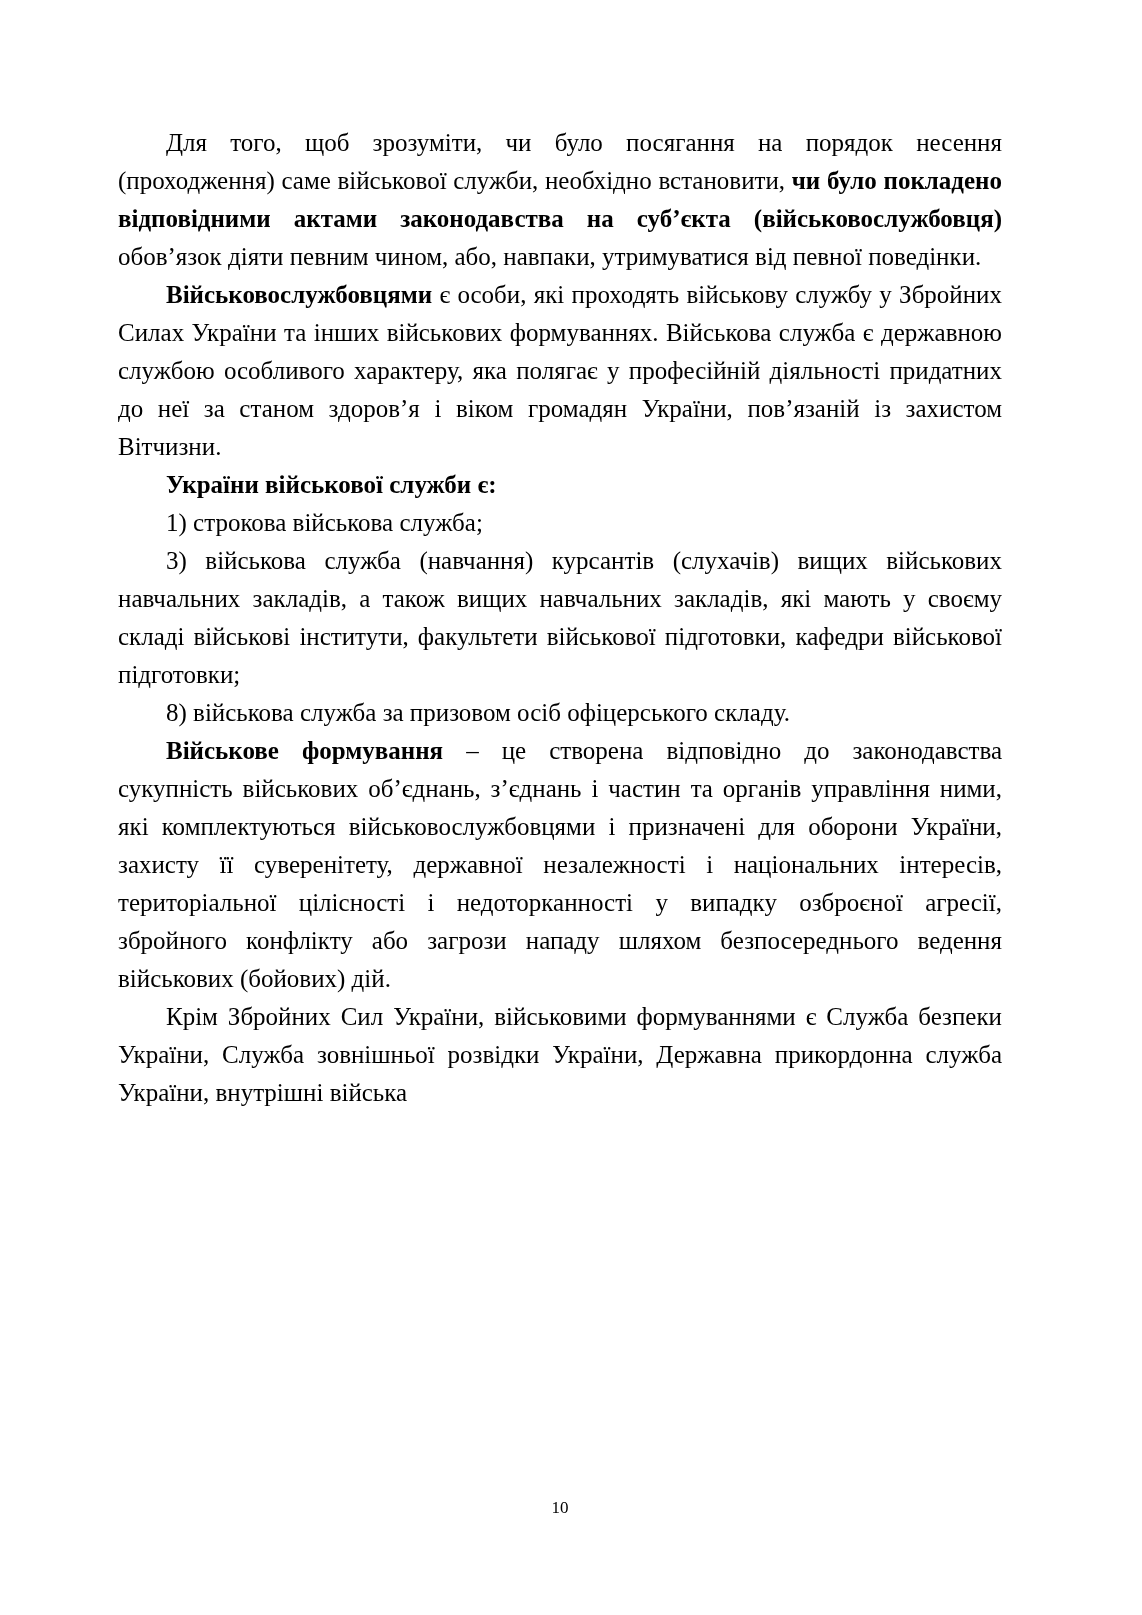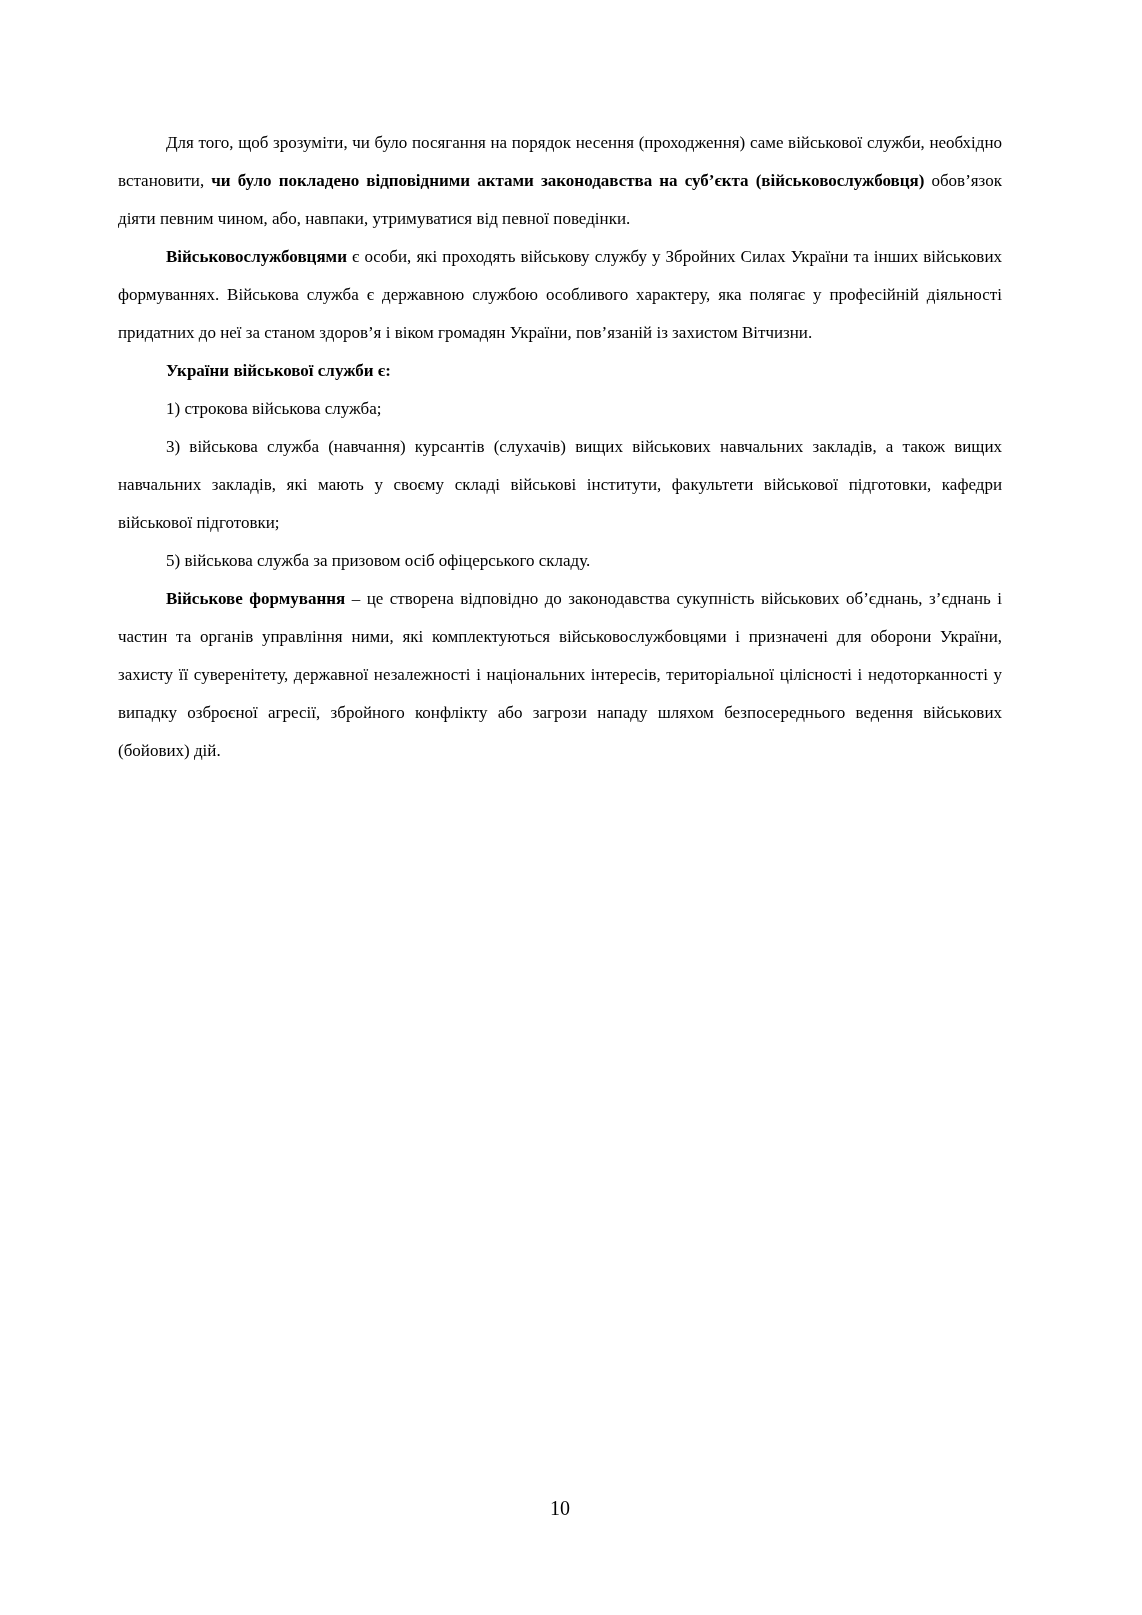--- a/index.html
+++ b/index.html
@@ -16,49 +16,50 @@
     background: #ffffff;
     color: #000000;
     font-family: "Liberation Serif", serif;
     overflow: hidden;
   }
   .text-body {
     position: absolute;
     left: 118px;
     top: 124px;
     width: 884px;
-    font-size: 17px;
+    font-size: 25px;
     line-height: 38px;
     text-align: justify;
   }
   .text-body p {
     margin: 0;
     padding: 0;
     text-indent: 48px;
   }
   .text-body b {
     font-weight: bold;
   }
   .page-number {
     position: absolute;
     left: 118px;
     width: 884px;
     bottom: 92px;
     text-align: center;
-    font-size: 20px;
+    font-size: 17px;
     line-height: 30px;
   }
 </style>
 </head>
 <body>
 
 <div class="page">
   <div class="text-body">
       <p><span>Для того, щоб зрозуміти, чи було посягання на порядок несення (проходження) саме військової служби, необхідно встановити, </span><b>чи було покладено відповідними актами законодавства на суб’єкта (військовослужбовця)</b><span> обов’язок діяти певним чином, або, навпаки, утримуватися від певної поведінки.</span></p>
       <p><b>Військовослужбовцями</b><span> є особи, які проходять військову службу у Збройних Силах України та інших військових формуваннях. Військова служба є державною службою особливого характеру, яка полягає у професійній діяльності придатних до неї за станом здоров’я і віком громадян України, пов’язаній із захистом Вітчизни.</span></p>
       <p><b>України військової служби є:</b></p>
       <p><span>1) строкова військова служба;</span></p>
       <p><span>3) військова служба (навчання) курсантів (слухачів) вищих військових навчальних закладів, а також вищих навчальних закладів, які мають у своєму складі військові інститути, факультети військової підготовки, кафедри військової підготовки;</span></p>
-      <p><span>5) військова служба за призовом осіб офіцерського складу.</span></p>
+      <p><span>8) військова служба за призовом осіб офіцерського складу.</span></p>
       <p><b>Військове формування</b><span> – це створена відповідно до законодавства сукупність військових об’єднань, з’єднань і частин та органів управління ними, які комплектуються військовослужбовцями і призначені для оборони України, захисту її суверенітету, державної незалежності і національних інтересів, територіальної цілісності і недоторканності у випадку озброєної агресії, збройного конфлікту або загрози нападу шляхом безпосереднього ведення військових (бойових) дій.</span></p>
+      <p><span>Крім Збройних Сил України, військовими формуваннями є Служба безпеки України, Служба зовнішньої розвідки України, Державна прикордонна служба України, внутрішні війська</span></p>
     </div>
   <div class="page-number">10</div>
 </div>
 
 </body></html>

